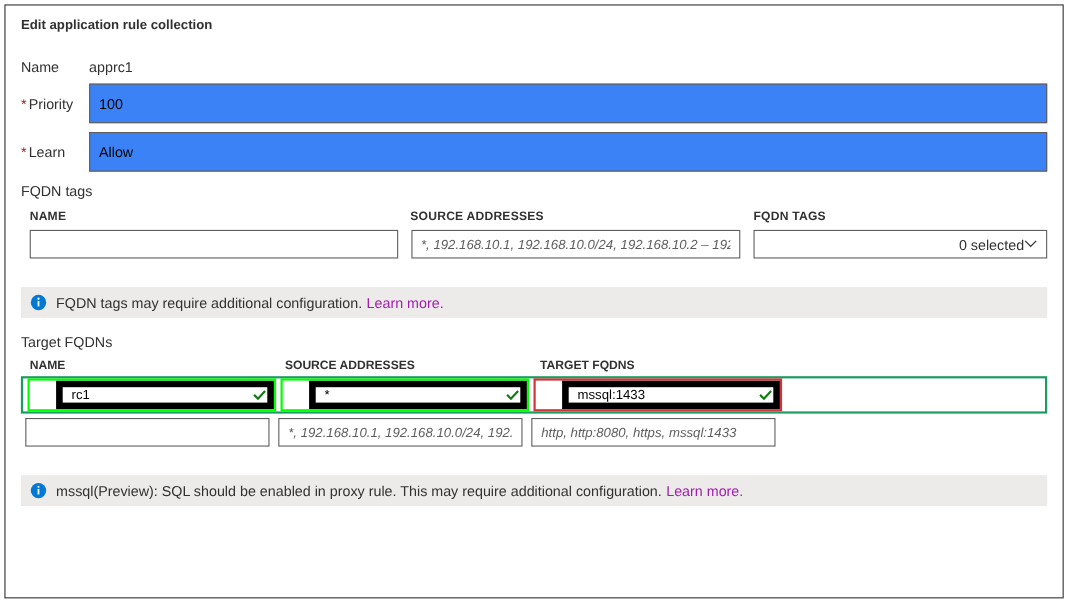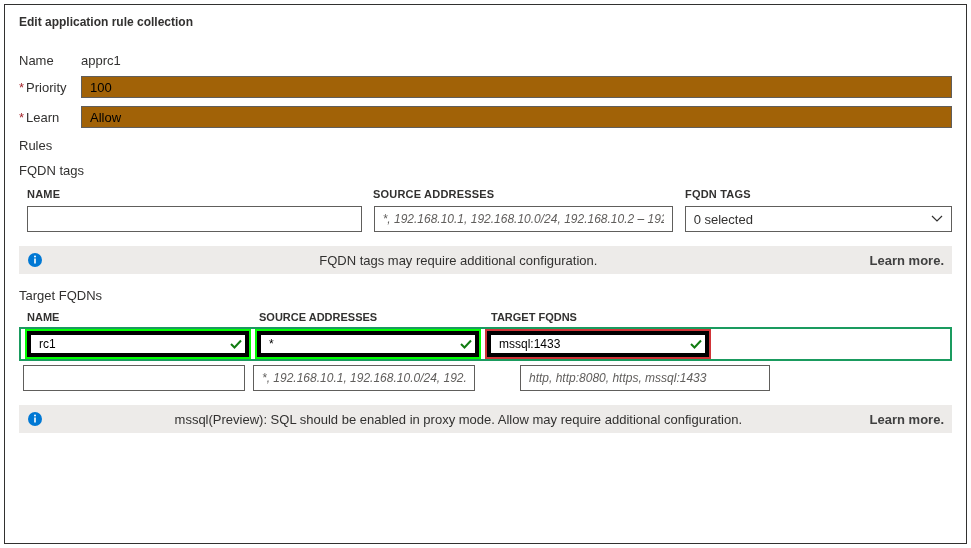--- a/index.html
+++ b/index.html
@@ -27,26 +27,26 @@
     margin-bottom: 8px;
   }
   .form-label {
     width: 62px;
     font-size: 13px;
     color: #323130;
   }
   .req { color: #a4262c; margin-right: 2px; }
   .form-input {
     flex: 1;
-    height: 22px;
+    height: 36px;
     border: 1px solid #605e5c;
     padding: 0 8px;
     font-size: 13px;
     font-family: inherit;
-    background: #a16207;
+    background: #3b82f6;
   }
   .form-static {
     font-size: 13px;
     padding-left: 0;
   }
   .section-label {
     font-size: 13px;
     margin-top: 10px;
     margin-bottom: 2px;
   }
@@ -88,30 +88,29 @@
     cursor: pointer;
   }
   .chevron {
     width: 12px; height: 12px;
   }
   .info-bar {
     background: #edebe9;
     display: flex;
     align-items: center;
     padding: 6px 8px;
-    margin-top: 14px;
-    font-size: 13px;
-    justify-content: space-between;
+    margin-top: 26px;
+    font-size: 13px;
   }
   .info-icon {
     width: 16px; height: 16px;
     margin-right: 8px;
     flex-shrink: 0;
   }
-  .link { color: #404040; cursor: pointer; margin-left: 4px; font-weight: bold; }
+  .link { color: #a21caf; cursor: pointer; margin-left: 4px; }
   .target-section { margin-top: 14px; }
   .target-headers {
     display: flex;
     padding: 6px 0 6px 8px;
   }
   .target-headers span {
     font-size: 11px;
     font-weight: 600;
   }
   .target-row {
@@ -120,43 +119,44 @@
     padding: 0 0 0 4px;
     align-items: center;
   }
   .valid-wrap {
     position: relative;
     display: flex;
     align-items: center;
   }
   .valid-input {
     height: 26px;
-    border: 4px solid #000000;
+    border: 6px solid #000000;
     padding: 0 24px 0 8px;
     font-size: 12px;
     font-family: inherit;
     width: 100%;
     background: #fff;
+    margin-left: 24px;
   }
   .check-icon {
     position: absolute;
     right: 6px;
     width: 14px; height: 14px;
     color: #107c10;
   }
   .hl-green .valid-wrap { outline: 2px solid #0f0; outline-offset: 0; }
   .hl-red .valid-wrap { outline: 2px solid #d13438; outline-offset: 0; }
   .hl-row-outer { outline: 2px solid #1a9b5f; padding: 2px; margin-left: 2px; margin-right: 2px; }
   .w-name { width: 222px; }
   .w-src  { width: 222px; }
-  .w-prot { width: 250px; margin-left: 37px; }
+  .w-prot { width: 222px; }
   .w-tgt  { width: 238px; }
   .w-ft-name { width: 338px; }
   .w-ft-src  { width: 302px; }
-  .w-ft-sel  { width: 270px; }
+  .w-ft-sel  { width: 270px; justify-content: flex-end; }
 </style>
 </head>
 <body>
 
 <div class="panel">
   <div class="page-title">Edit application rule collection</div>
 
   <div class="form-row">
     <div class="form-label">Name</div>
     <div class="form-static">apprc1</div>
@@ -165,21 +165,20 @@
   <div class="form-row">
     <div class="form-label"><span class="req">*</span><span>Priority</span></div>
     <input class="form-input" value="100" style="">
   </div>
 
   <div class="form-row">
     <div class="form-label"><span class="req">*</span><span>Learn</span></div>
     <input class="form-input" value="Allow" style="">
   </div>
 
-  <div class="section-label">Rules</div>
   <div class="section-label">FQDN tags</div>
 
   <div class="col-headers">
     <span style="width:346px">NAME</span>
     <span style="width:312px">SOURCE ADDRESSES</span>
     <span>FQDN TAGS</span>
   </div>
 
   <div class="fqdn-tags-row">
     <input class="cell-input w-ft-name" style="">
@@ -245,17 +244,17 @@
       <input class="cell-input w-src" placeholder="*, 192.168.10.1, 192.168.10.0/24, 192.16..." style="">
       <input class="cell-input w-prot" placeholder="http, http:8080, https, mssql:1433" style="">
     </div>
 
     <div class="info-bar">
       <svg class="info-icon" viewBox="0 0 16 16">
           <circle cx="8" cy="8" r="7" fill="#0078d4"></circle>
           <rect x="7.2" y="6.5" width="1.6" height="5" fill="#fff"></rect>
           <circle cx="8" cy="4.5" r="1" fill="#fff"></circle>
         </svg>
-      <span>mssql(Preview): SQL should be enabled in proxy mode. Allow may require additional configuration.</span>
+      <span>mssql(Preview): SQL should be enabled in proxy rule. This may require additional configuration.</span>
       <span class="link">Learn more.</span>
     </div>
   </div>
 </div>
 
 </body></html>

